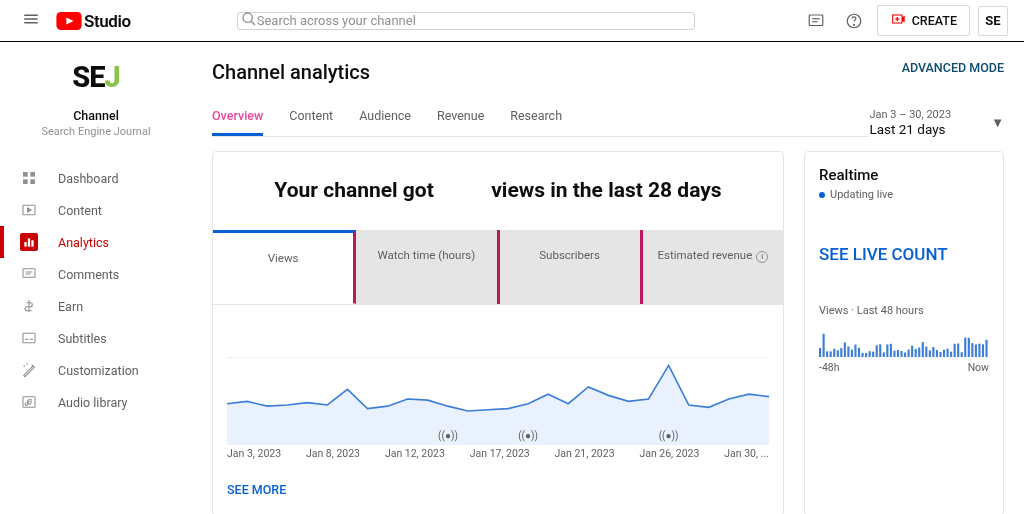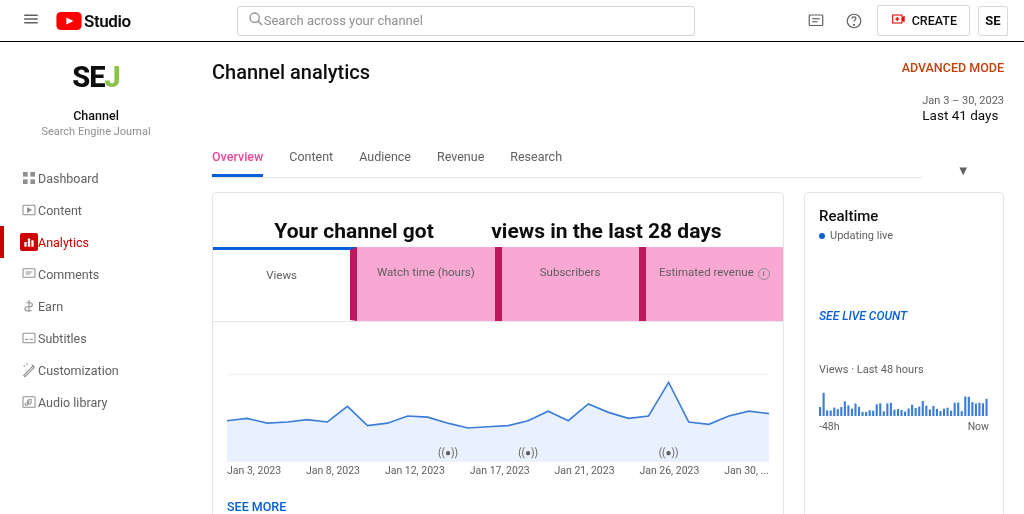--- a/index.html
+++ b/index.html
@@ -4,81 +4,81 @@
 <style>
 * { margin: 0; padding: 0; box-sizing: border-box; font-family: Roboto, Arial, sans-serif; }
 body { background: #fff; color: #0d0d0d; font-size: 13px; }
 
 .header { display: flex; align-items: center; height: 42px; padding: 0 16px; border-bottom: 1px solid #000000; }
 .menu-icon { cursor: pointer; padding: 6px; color: #606060; }
 .logo-block { display: flex; align-items: center; gap: 2px; margin-left: 10px; }
 .yt-logo { display: flex; align-items: center; }
 .studio-word { font-weight: 600; font-size: 17px; letter-spacing: -0.4px; }
 .search-wrap { flex: 1; display: flex; justify-content: center; }
-.search-box { width: 458px; height: 30px; border: 1px solid #d3d3d3; border-radius: 3px; display: flex; align-items: center; padding: 0 10px; color: #888; }
+.search-box { width: 458px; height: 18px; border: 1px solid #d3d3d3; border-radius: 3px; display: flex; align-items: center; padding: 0 3px; color: #888; }
 .search-box input { border: none; outline: none; flex: 1; font-size: 13px; color: #606060; background: transparent; }
 .search-box input::placeholder { color: #909090; }
 .header-right { display: flex; align-items: center; gap: 8px; }
 .icon-btn { width: 30px; height: 30px; display: flex; align-items: center; justify-content: center; color: #606060; cursor: pointer; }
 .create-btn { display: flex; align-items: center; gap: 6px; border: 1px solid #d9d9d9; border-radius: 2px; padding: 5px 12px; font-size: 12.5px; font-weight: 500; cursor: pointer; }
 .avatar-right { width: 30px; height: 30px; border: 1px solid #d9d9d9; border-radius: 2px; display: flex; align-items: center; justify-content: center; font-weight: 700; font-size: 13px; overflow: hidden; }
 
 .shell { display: flex; min-height: 472px; }
 
 .sidebar { width: 192px; display: flex; flex-direction: column; }
 .avatar-block { padding: 18px 0 12px; text-align: center; }
 .channel-logo { font-size: 29px; font-weight: 800; letter-spacing: -1px; }
 .channel-logo .green { color: #8bc34a; }
 .channel-title { font-weight: 500; font-size: 12.5px; margin-top: 14px; }
 .channel-sub { font-size: 11px; color: #909090; margin-top: 2px; }
 .nav { margin-top: 12px; }
-.nav-item { display: flex; align-items: center; height: 32px; padding: 0 20px; color: #606060; cursor: pointer; }
+.nav-item { display: flex; align-items: center; gap: 20px; height: 32px; padding: 0 20px; color: #606060; cursor: pointer; }
 .nav-item.active { color: #c00; background: #fff; position: relative; }
 .nav-item.active::before { content: ''; position: absolute; left: 0; top: 0; bottom: 0; width: 4px; background: #c00; }
 .nav-item .nicon { width: 18px; height: 18px; display: flex; align-items: center; justify-content: center; }
 .nav-item .nlabel { font-size: 12.5px; }
 .nav-item.active .nicon svg { fill: #c00; }
 .nav-item.active .nicon { background: #c00; border-radius: 2px; }
 .nav-item.active .nicon svg { fill: #fff; }
 
 .main { flex: 1; padding: 18px 20px; }
 .main-top { display: flex; justify-content: space-between; align-items: flex-start; }
 .page-title { font-size: 20px; font-weight: 500; }
-.adv { color: #c2410c; font-size: 12.5px; font-weight: 500; cursor: pointer; }
+.adv { color: #0c4a6e; font-size: 12.5px; font-weight: 500; cursor: pointer; }
 .date-small { font-size: 11px; color: #606060; }
 .date-main { font-size: 13.5px; color: #0d0d0d; }
-.date-wrap { display: flex; align-items: center; gap: 40px; margin-top: 10px; float: right; flex-direction: column; }
+.date-wrap { display: flex; align-items: center; gap: 40px; margin-top: 10px; float: right; }
 .tri-down { color: #606060; }
 
 .tabs { display: flex; gap: 26px; border-bottom: 1px solid #e5e5e5; margin-top: 14px; }
 .tab { font-size: 12.5px; color: #606060; padding: 10px 0; cursor: pointer; }
 .tab.active { color: #ec4899; border-bottom: 3px solid #065fd4; font-weight: 500; }
 
 .content-row { display: flex; gap: 20px; margin-top: 14px; }
 .card { border: 1px solid #e5e5e5; border-radius: 4px; flex: 1; padding: 18px 14px; }
 
-.headline { font-size: 21px; font-weight: 700; text-align: center; margin: 8px 0 4px; }
+.headline { font-size: 21px; font-weight: 700; text-align: center; margin: 8px 0 28px; }
 
 .metric-tabs { display: flex; border-bottom: 1px solid #e5e5e5; margin: 0 -14px; }
-.metric-tab { flex: 1; text-align: center; font-size: 11.5px; color: #606060; padding: 18px 8px; border-right: 7px solid #be185d; cursor: pointer; height: 74px; }
+.metric-tab { flex: 1; text-align: center; font-size: 11.5px; color: #606060; padding: 18px 8px; border-right: 3px solid #be185d; cursor: pointer; height: 74px; }
 .metric-tab:last-child { border-right: none; }
 .metric-tab.active { border-top: 3px solid #065fd4; background: #fff; border-bottom: 1px solid #fff; margin-bottom: -1px; }
-.metric-tab.inactive { background: #f9a8d4; }
+.metric-tab.inactive { background: #e5e5e5; }
 .info-ic { display: inline-block; width: 12px; height: 12px; border: 1px solid #909090; border-radius: 50%; font-size: 8px; line-height: 10px; margin-left: 4px; }
 
 .chart-area { margin-top: 20px; }
 .chart-svg { width: 100%; height: 120px; }
 .x-labels { display: flex; justify-content: space-between; font-size: 10.5px; color: #606060; margin-top: 6px; }
 .see-more { color: #065fd4; font-size: 12.5px; font-weight: 500; margin-top: 22px; cursor: pointer; }
 
 .realtime-card { width: 200px; border: 1px solid #e5e5e5; border-radius: 4px; padding: 14px; }
 .rt-title { font-size: 15px; font-weight: 500; }
 .rt-live { font-size: 11px; color: #606060; margin-top: 4px; display: flex; align-items: center; gap: 5px; }
 .blue-dot { width: 6px; height: 6px; background: #065fd4; border-radius: 50%; }
-.see-live { color: #065fd4; font-size: 12px; font-weight: 500; margin-top: 67px; cursor: pointer; font-style: italic; }
+.see-live { color: #065fd4; font-size: 17px; font-weight: 500; margin-top: 43px; cursor: pointer; }
 .rt-views-label { font-size: 11px; color: #606060; margin-top: 40px; }
 .rt-chart { margin-top: 8px; height: 32px; }
 .rt-range { display: flex; justify-content: space-between; font-size: 10.5px; color: #606060; margin-top: 4px; gap: 32px; }
 
 .broadcast-icon { font-size: 10px; color: #606060; }
 </style>
 </head>
 <body>
 
 <div class="header">
@@ -242,21 +242,21 @@
       <div class="tabs" style="flex:1;">
         <div class="tab active">Overview</div>
         <div class="tab">Content</div>
         <div class="tab">Audience</div>
         <div class="tab">Revenue</div>
         <div class="tab">Research</div>
       </div>
       <div class="date-wrap">
         <div>
           <div class="date-small">Jan 3 – 30, 2023</div>
-          <div class="date-main">Last 41 days</div>
+          <div class="date-main">Last 21 days</div>
         </div>
         <span class="tri-down">▼</span>
       </div>
     </div>
 
     <div class="content-row">
       <div class="card">
         <div class="headline">
           <span>Your channel got</span>
           &nbsp;&nbsp;&nbsp;&nbsp;&nbsp;&nbsp;&nbsp;&nbsp;&nbsp;

